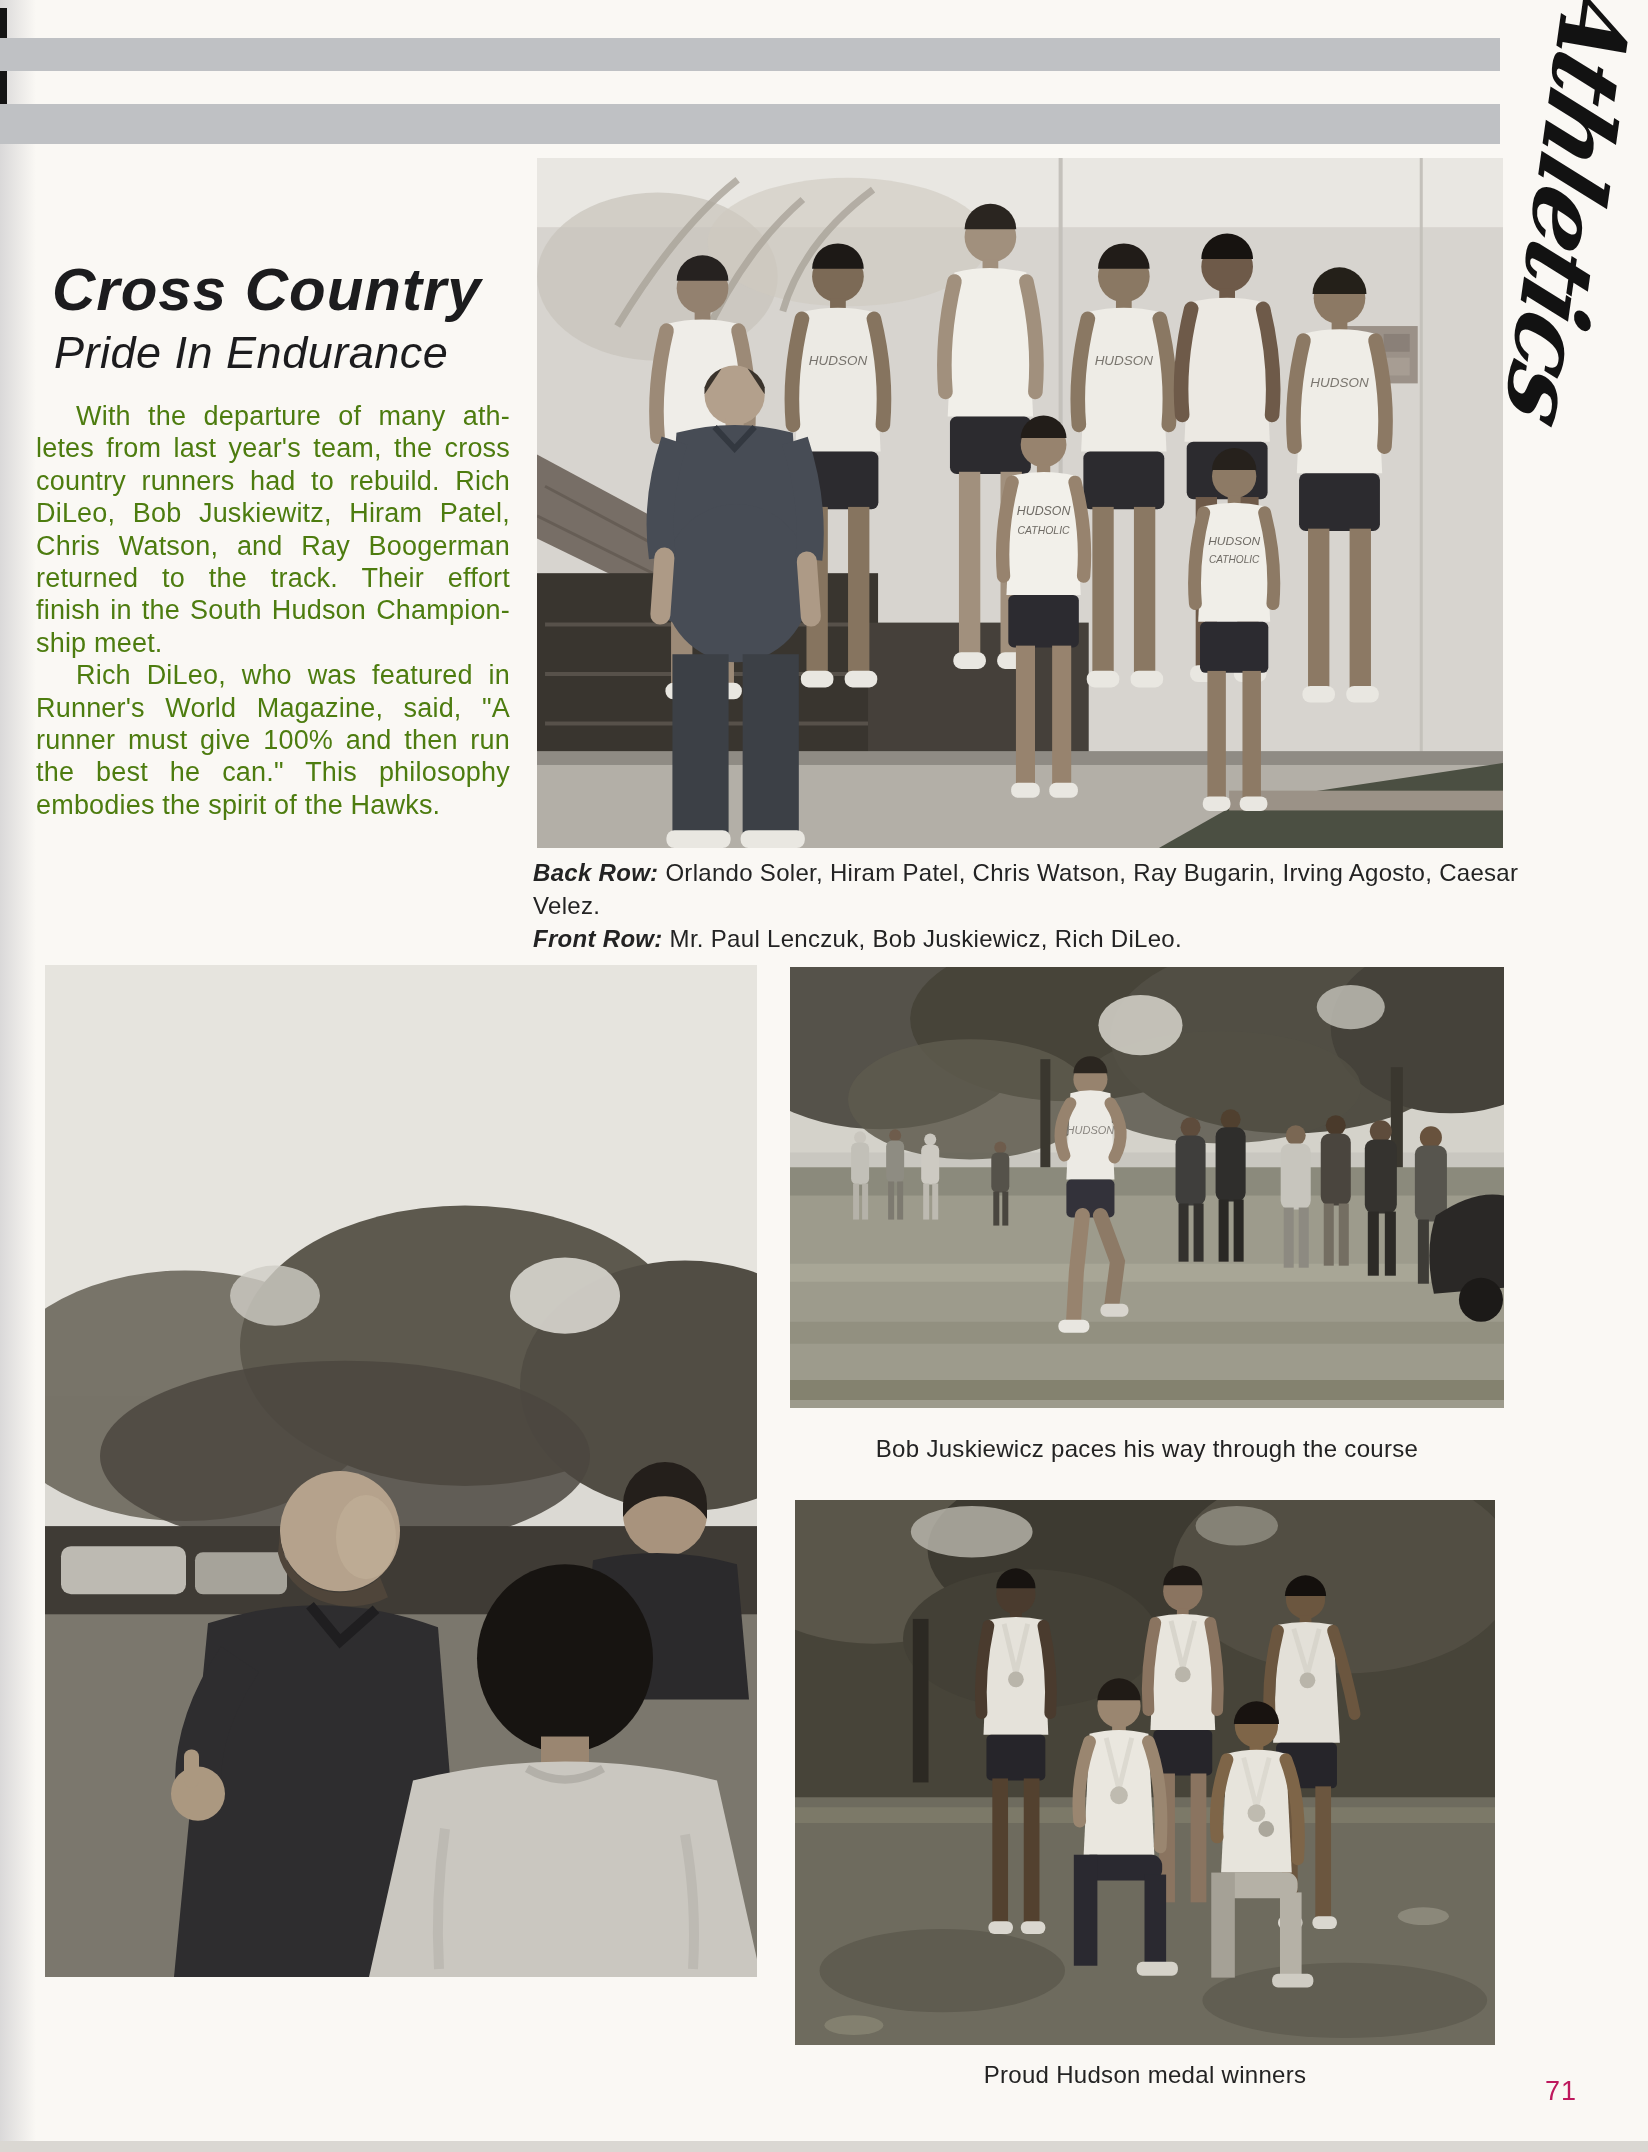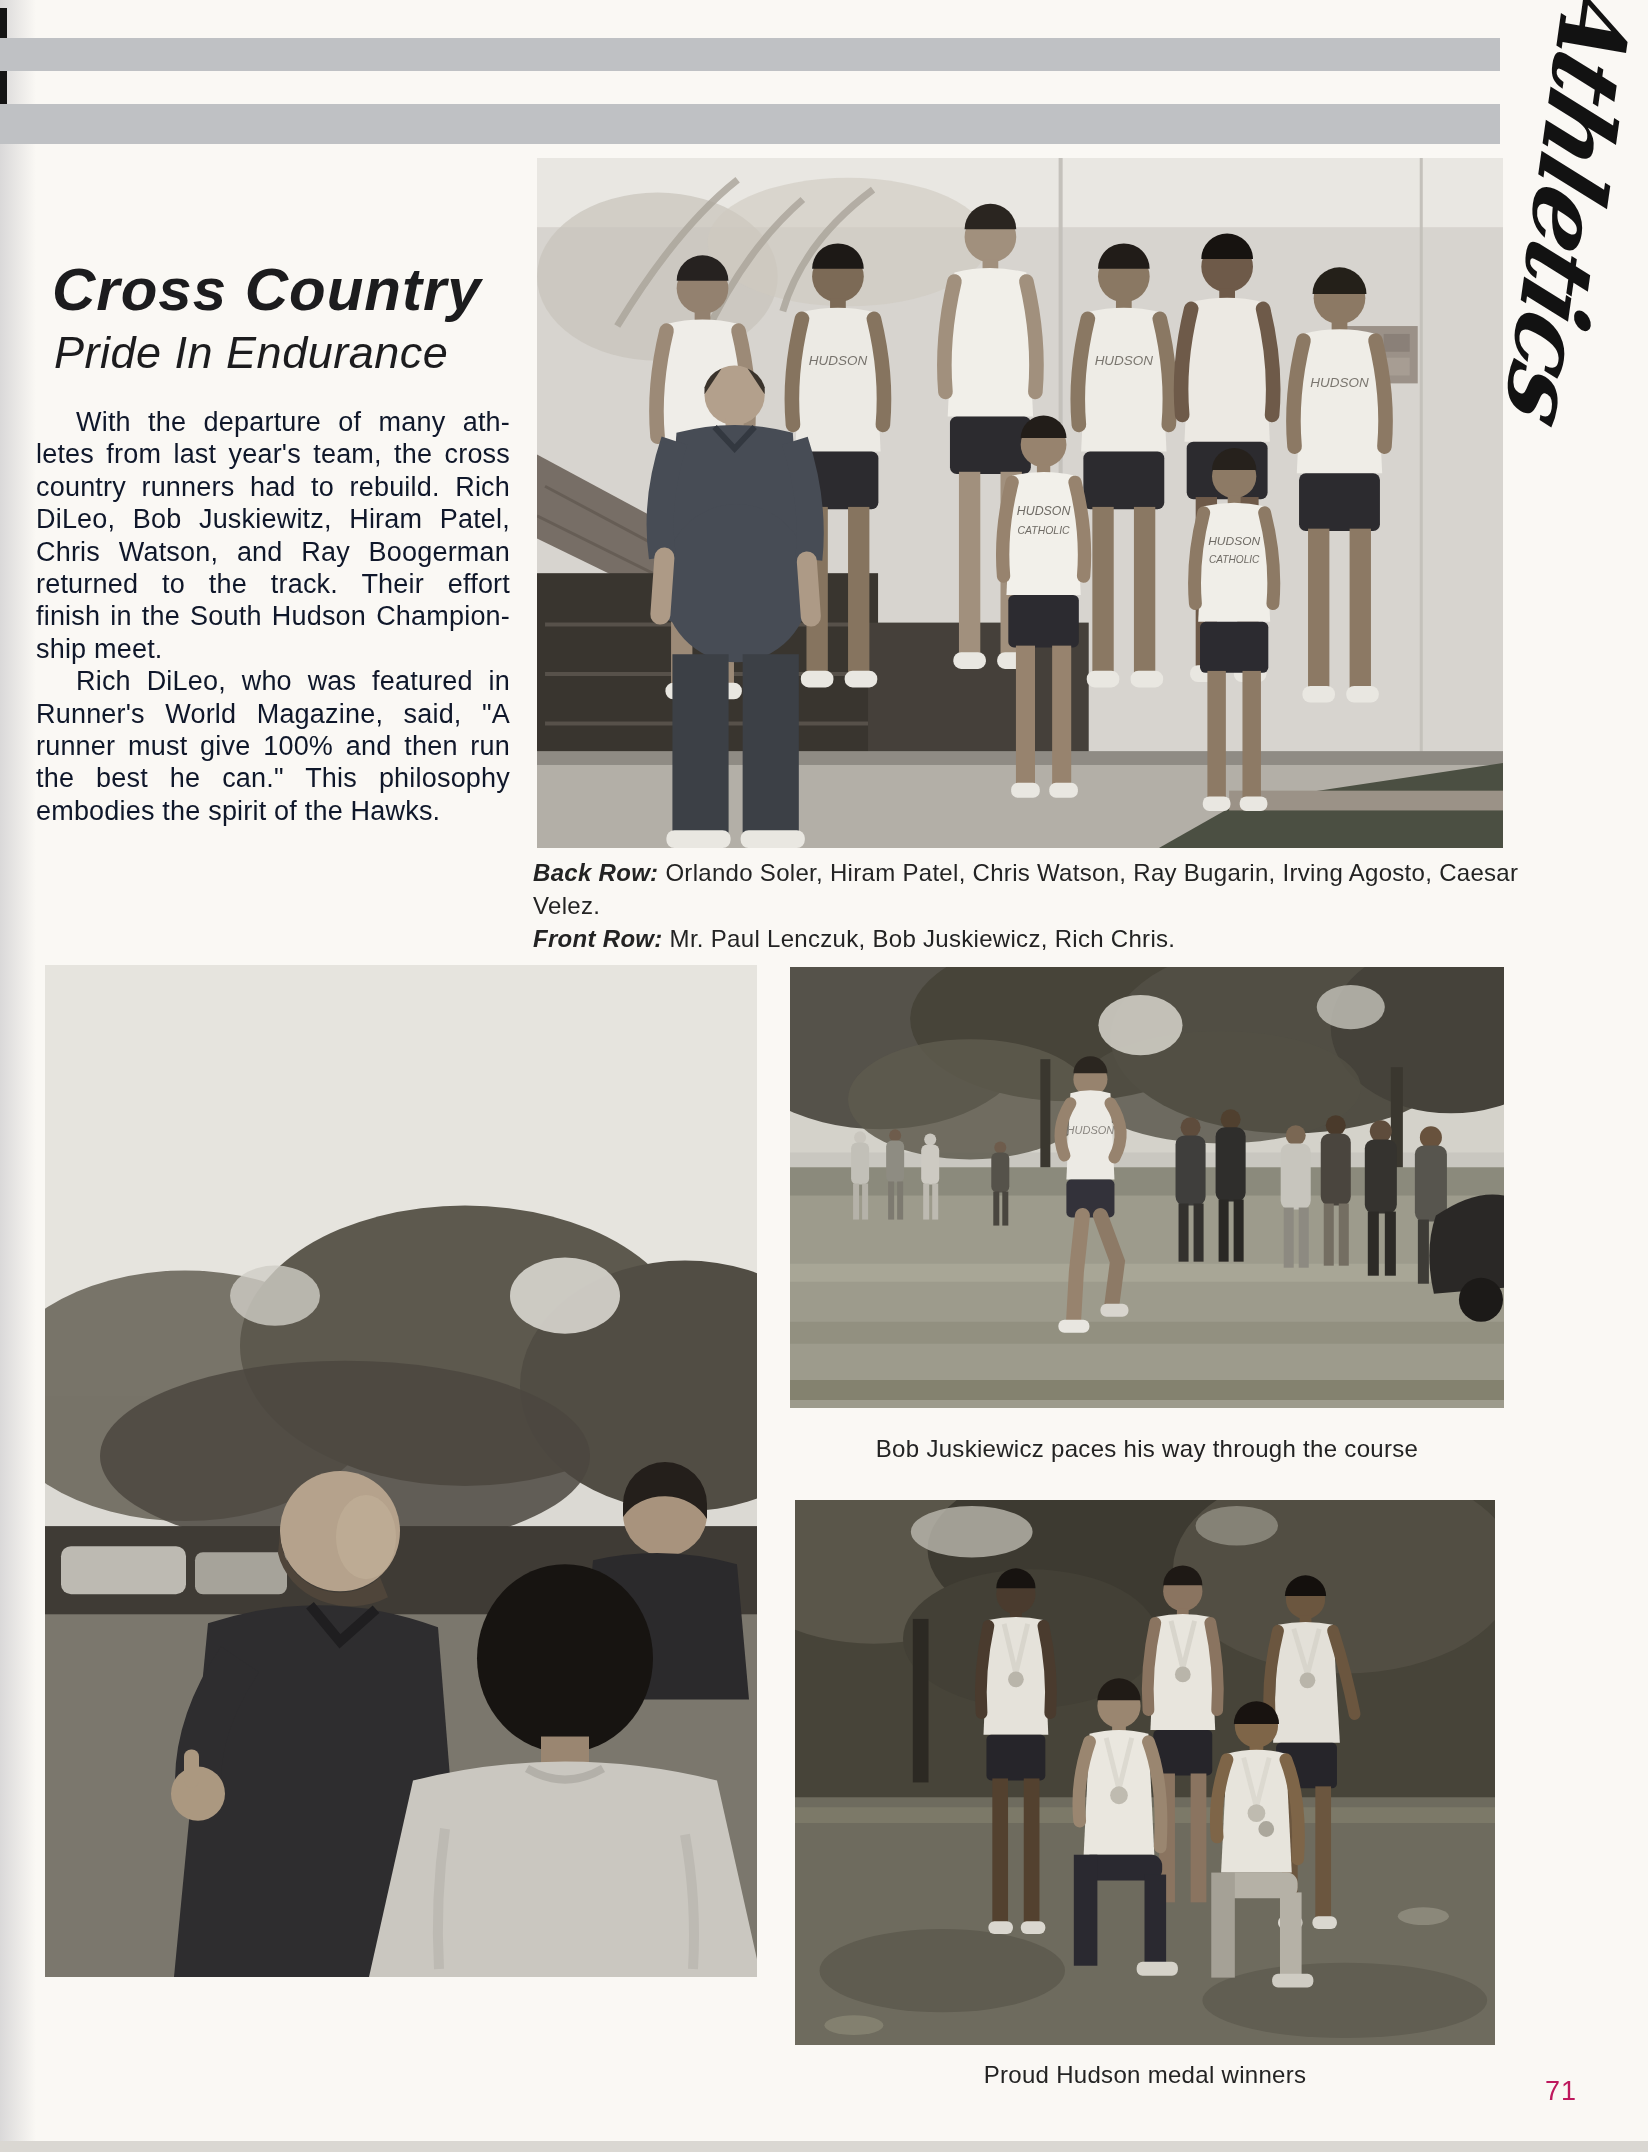--- a/index.html
+++ b/index.html
@@ -28,21 +28,21 @@
     position:absolute;left:52px;top:255px;
     font-size:60px;font-weight:bold;font-style:italic;letter-spacing:1px;white-space:nowrap;
   }
   .subtitle{
     position:absolute;left:54px;top:327px;
     font-size:45px;font-weight:normal;font-style:italic;letter-spacing:.5px;white-space:nowrap;
   }
 
   .article{
     position:absolute;left:36px;top:400px;width:474px;
-    font-size:27px;line-height:32.4px;letter-spacing:.2px;color:#0f172a;margin-top:6px;
+    font-size:27px;line-height:32.4px;letter-spacing:.2px;color:#4d7c0f;
   }
   .jline{text-align:justify;text-align-last:justify;}
   .jline.first{text-indent:40px;}
   .jline.plast{text-align-last:left;}
 
   figure{margin:0;padding:0;position:absolute;}
   figure svg{display:block;}
 
   .f-team{left:537px;top:158px;width:966px;height:690px;}
   .f-coach{left:45px;top:965px;width:712px;height:1012px;}
@@ -253,21 +253,21 @@
         <rect x="-62" y="262" width="56" height="182" fill="#3c4046"></rect>
         <rect x="8" y="262" width="56" height="182" fill="#3c4046"></rect>
         <rect x="-68" y="440" width="64" height="18" rx="8" fill="#e9e7e1"></rect>
         <rect x="6" y="440" width="64" height="18" rx="8" fill="#e9e7e1"></rect>
       </g>
     </svg>
   </figure>
 
   <div class="cap cap-team">
     <div><span class="cap-b">Back Row:</span> <span>Orlando Soler, Hiram Patel, Chris Watson, Ray Bugarin, Irving Agosto, Caesar Velez.</span></div>
-    <div><span class="cap-b">Front Row:</span> <span>Mr. Paul Lenczuk, Bob Juskiewicz, Rich Chris.</span></div>
+    <div><span class="cap-b">Front Row:</span> <span>Mr. Paul Lenczuk, Bob Juskiewicz, Rich DiLeo.</span></div>
   </div>
 
   <figure class="f-coach">
     <svg width="100%" height="100%" viewBox="0 0 712 1010" preserveAspectRatio="none" role="img">
       <rect width="712" height="1010" fill="#dbd9d3"></rect>
       <rect width="712" height="430" fill="#e6e4de"></rect>
       <ellipse cx="140" cy="430" rx="195" ry="125" fill="#6b675c" opacity=".9"></ellipse>
       <ellipse cx="420" cy="380" rx="225" ry="140" fill="#5d594e"></ellipse>
       <ellipse cx="640" cy="420" rx="165" ry="125" fill="#514d44"></ellipse>
       <ellipse cx="300" cy="490" rx="245" ry="95" fill="#4b473f" opacity=".85"></ellipse>

